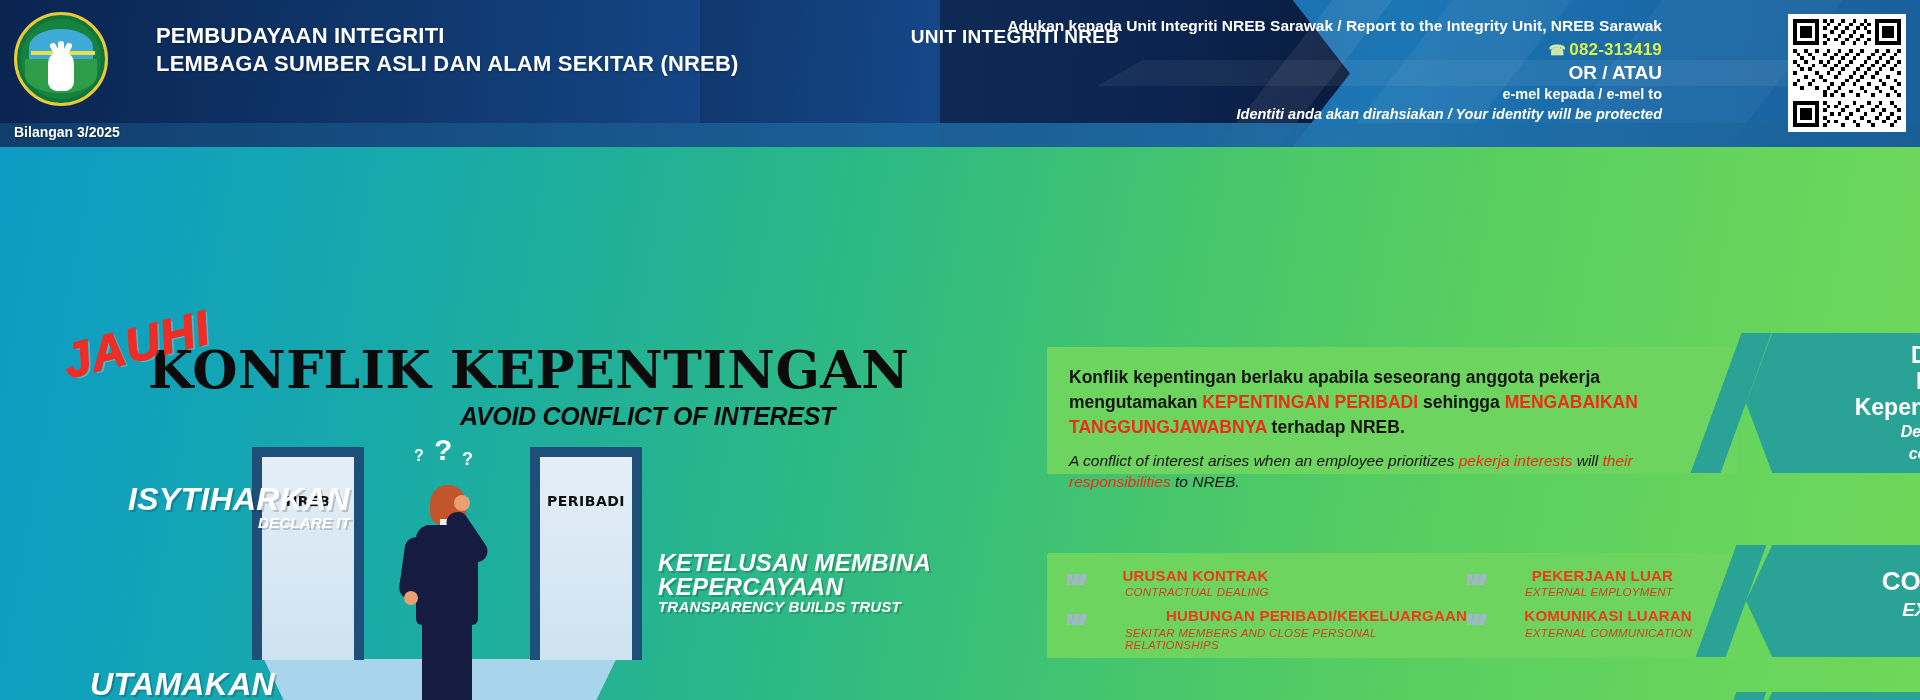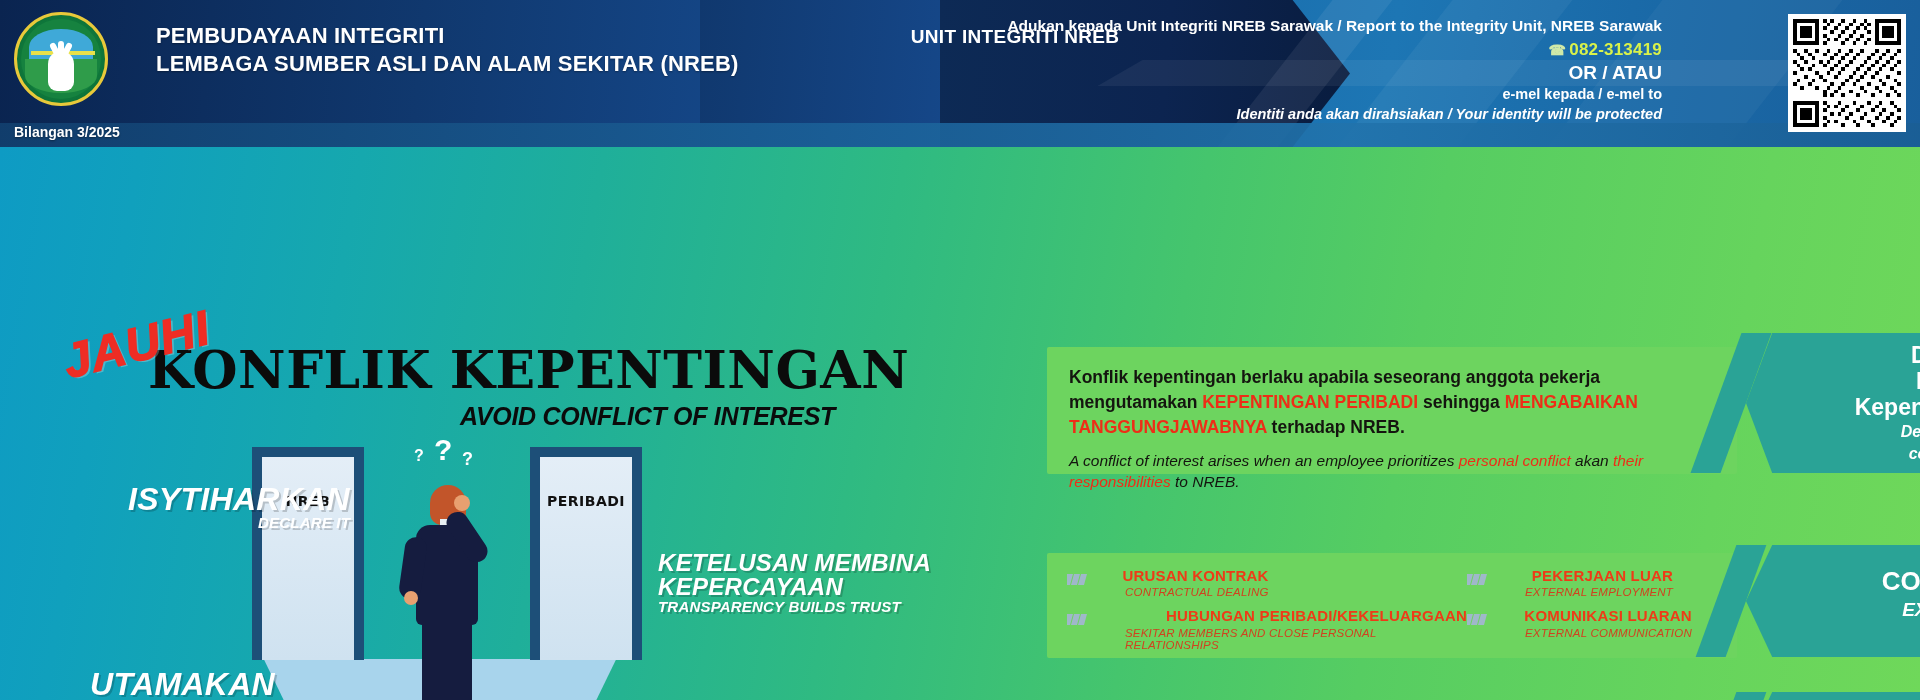--- a/index.html
+++ b/index.html
@@ -558,21 +558,21 @@
         <span class="small">TRANSPARENCY BUILDS TRUST</span>
       </div>
     </div>
 
     <div class="card" id="card1">
       <div class="card-inner">
         <div class="p-bold">
           <span>Konflik kepentingan berlaku apabila seseorang anggota pekerja mengutamakan </span><span class="red">KEPENTINGAN PERIBADI</span><span> sehingga </span><span class="red">MENGABAIKAN TANGGUNGJAWABNYA</span><span> terhadap NREB.</span>
         </div>
         <div class="p-ital">
-          <span>A conflict of interest arises when an employee prioritizes </span><span class="red">personal conflict</span><span> akan </span><span class="red">their responsibilities</span><span> to NREB.</span>
+          <span>A conflict of interest arises when an employee prioritizes </span><span class="red">pekerja interests</span><span> will </span><span class="red">their responsibilities</span><span> to NREB.</span>
         </div>
       </div>
     </div>
 
     <div class="card" id="card2">
       <div id="ex-grid">
 
         <div class="ex-item">
           <span class="ex-bullet">
             <svg width="22" height="11" viewBox="0 0 22 11">

